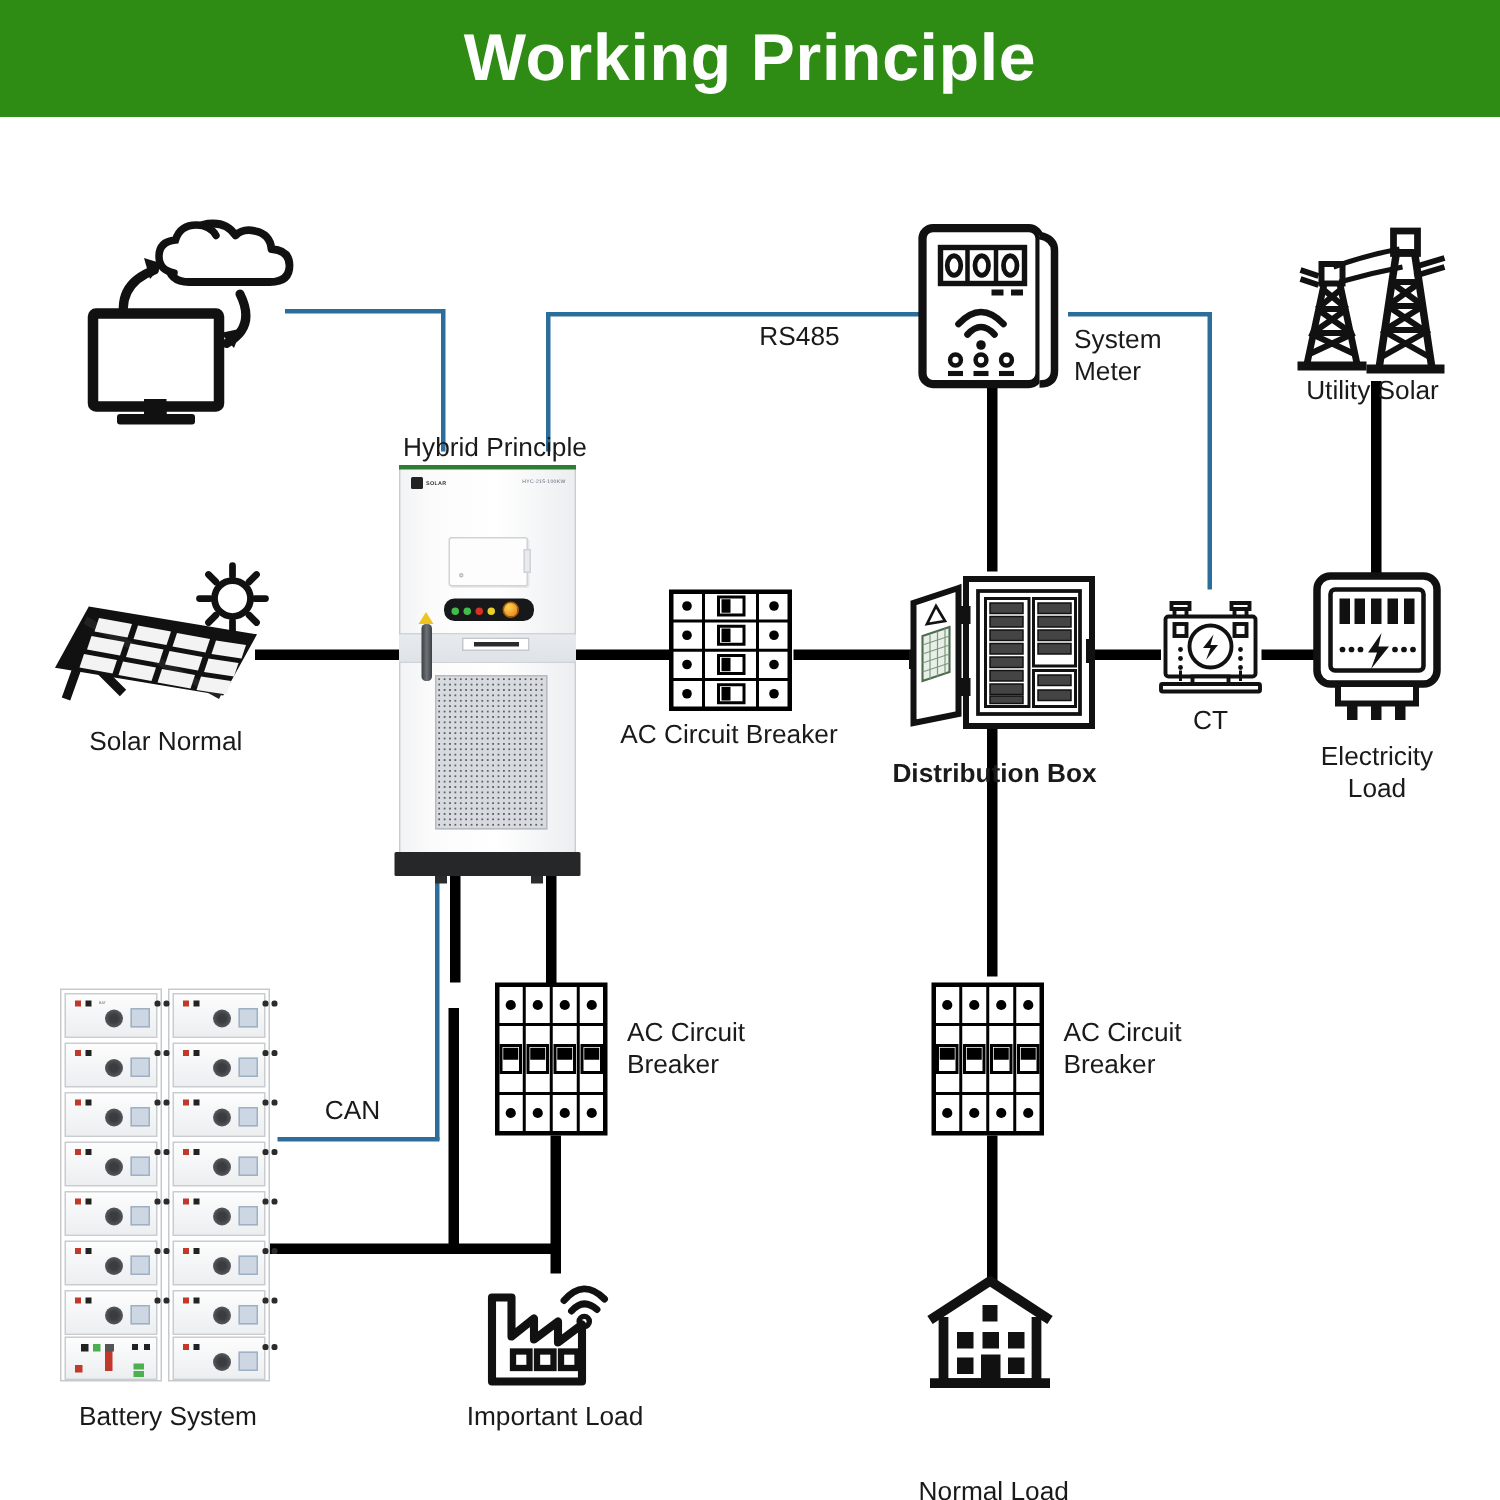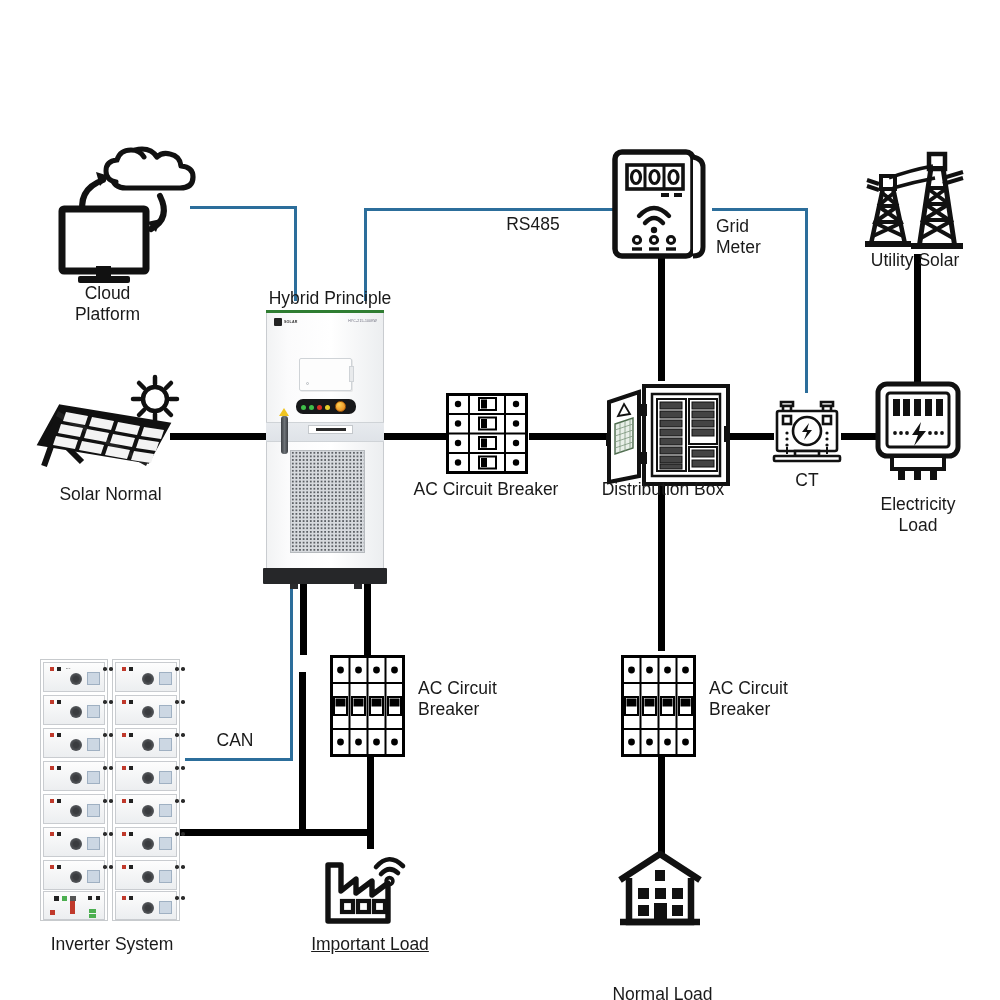--- a/index.html
+++ b/index.html
@@ -119,20 +119,23 @@
   .bat-d1 { position:absolute; left:59px; top:4px; width:3.5px; height:3.5px; border-radius:50%; background:#2b2b2b; }
   .bat-d2 { position:absolute; left:65px; top:4px; width:3.5px; height:3.5px; border-radius:50%; background:#2b2b2b; }
   .bms-green { position:absolute; width:7px; height:3.5px; background:#4caf50; }
   .bms-red { position:absolute; width:5px; height:5px; background:#c0392b; }
 </style>
 </head>
 <body>
 
 <div id="stage">
 
+  <div class="header">
+    <div class="header-title">Working Principle</div>
+  </div>
 
   <div class="w wh" style="left:170px; top:433px; width:98px;"></div>
 
   <div class="w wh" style="left:382px; top:433px; width:64px;"></div>
 
   <div class="w wh" style="left:529px; top:433px; width:82px;"></div>
 
   <div class="w wh" style="left:729px; top:433px; width:45px;"></div>
 
   <div class="w wh" style="left:841px; top:433px; width:40px;"></div>
@@ -180,22 +183,20 @@
       <rect x="14" y="81" width="84" height="62" rx="2" fill="#fff" stroke="#111" stroke-width="7"></rect>
       <rect x="48" y="143" width="15" height="11" fill="#111"></rect>
     </svg>
   </div>
   <div class="ico" style="left:62px; top:266px; width:90px; height:20px;">
     <svg width="90" height="20" viewBox="0 0 90 20">
       <rect x="34" y="0" width="15" height="11" fill="#111"></rect>
       <rect x="16" y="10" width="52" height="7" rx="2" fill="#111"></rect>
     </svg>
   </div>
-  <div class="lbl" style="left:40px; top:283px; width:135px;">Cloud
-Platform</div>
 
   <div class="ico" style="left:611px; top:148px; width:103px; height:112px;">
     <svg width="103" height="112" viewBox="0 0 103 112">
       <rect x="4" y="4" width="78" height="104" rx="7" fill="#fff" stroke="#111" stroke-width="5.5"></rect>
       <path d="M82 9 q10 2 10 10 v80 q0 9 -10 9" fill="#fff" stroke="#111" stroke-width="5"></path>
 
       <rect x="16" y="17" width="56" height="24" fill="#fff" stroke="#111" stroke-width="3.6"></rect>
       <line x1="34" y1="17" x2="34" y2="41" stroke="#111" stroke-width="3"></line>
       <line x1="53" y1="17" x2="53" y2="41" stroke="#111" stroke-width="3"></line>
       <ellipse cx="25" cy="29" rx="4.5" ry="6.5" fill="none" stroke="#111" stroke-width="3.2"></ellipse>
@@ -209,21 +210,21 @@
       <circle cx="43" cy="82" r="3.2" fill="#111"></circle>
 
       <circle cx="26" cy="92" r="3.6" fill="none" stroke="#111" stroke-width="3"></circle>
       <circle cx="43" cy="92" r="3.6" fill="none" stroke="#111" stroke-width="3"></circle>
       <circle cx="60" cy="92" r="3.6" fill="none" stroke="#111" stroke-width="3"></circle>
       <line x1="21" y1="101" x2="31" y2="101" stroke="#111" stroke-width="3.4"></line>
       <line x1="38" y1="101" x2="48" y2="101" stroke="#111" stroke-width="3.4"></line>
       <line x1="55" y1="101" x2="65" y2="101" stroke="#111" stroke-width="3.4"></line>
     </svg>
   </div>
-  <div class="lbl" style="left:716px; top:216px; width:72px; text-align:left;">Grid
+  <div class="lbl" style="left:716px; top:216px; width:72px; text-align:left;">System
 Meter</div>
   <div class="lbl lbl-wire" style="left:460px; top:214px; width:146px;">RS485</div>
 
   <div class="ico" style="left:859px; top:148px; width:112px; height:106px;">
     <svg width="112" height="106" viewBox="0 0 112 106">
       <g stroke="#111" fill="none" stroke-width="4">
 
         <path d="M60 100 L72 20 M96 100 L84 20" stroke-width="5"></path>
         <rect x="70" y="6" width="16" height="15" stroke-width="4.5" fill="#fff"></rect>
         <path d="M72 20 L84 20"></path>
@@ -388,21 +389,21 @@
         <line x1="17" y1="41" x2="17" y2="71"></line>
           <line x1="22" y1="39" x2="22" y2="69"></line>
         <line x1="27" y1="37" x2="27" y2="67"></line>
       </g>
       <path d="M21 22 L27 32 L15 34 Z" fill="none" stroke="#111" stroke-width="1.8"></path>
       <rect x="3" y="52" width="4" height="12" fill="#111"></rect>
 
       <rect x="121" y="44" width="4" height="16" fill="#111"></rect>
     </svg>
   </div>
-  <div class="lbl" style="left:573px; top:479px; width:180px;">Distribution Box</div>
+  <div class="lbl" style="left:573px; top:505px; width:180px;font-weight:bold;">Distribution Box</div>
 
   <div class="ico" style="left:769px; top:390px; width:76px; height:82px;">
     <svg width="76" height="82" viewBox="0 0 76 82">
       <g stroke="#111" fill="#fff" stroke-width="2.6">
 
         <path d="M12 12 h12 v4 h-12 z"></path>
           <path d="M14 16 h8 v6 h-8 z"></path>
         <path d="M52 12 h12 v4 h-12 z"></path>
           <path d="M54 16 h8 v6 h-8 z"></path>
 
@@ -592,21 +593,21 @@
   </div>
   <div class="bat" style="left:115px; top:891px; width:62px; height:29px;">
     <div class="bat-term-r"></div>
     <div class="bat-term-k"></div>
     <div class="bat-fan"></div>
     <div class="bat-scr"></div>
     <div class="bat-d1"></div>
     <div class="bat-d2"></div>
   </div>
 
-  <div class="lbl" style="left:28px; top:934px; width:168px;">Inverter System</div>
+  <div class="lbl" style="left:28px; top:934px; width:168px;">Battery System</div>
 
   <div class="lbl lbl-wire" style="left:200px; top:730px; width:70px;">CAN</div>
 
   <div class="ico" style="left:330px; top:655px; width:75px; height:102px;">
     <svg width="75" height="102" viewBox="0 0 75 102">
       <rect x="1.5" y="1.5" width="72" height="99" fill="#fff" stroke="#000" stroke-width="3"></rect>
       <g stroke="#000" stroke-width="2" fill="none">
         <line x1="1.5" y1="28" x2="73.5" y2="28"></line>
         <line x1="1.5" y1="74" x2="73.5" y2="74"></line>
         <line x1="19.5" y1="1.5" x2="19.5" y2="100.5"></line>
@@ -681,21 +682,21 @@
       <circle cx="69.5" cy="38" r="3.4" fill="none" stroke="#111" stroke-width="3.6"></circle>
 
       <path d="M8 78 L8 22 L21 22 L21 48 L36 36 L36 50 L52 38 L52 52 L68 40 L68 78 Z" fill="#fff" stroke="#111" stroke-width="5.4" stroke-linejoin="round"></path>
       <g fill="none" stroke="#111" stroke-width="4.2">
         <rect x="22" y="58" width="11" height="11"></rect>
         <rect x="38" y="58" width="11" height="11"></rect>
         <rect x="54" y="58" width="11" height="11"></rect>
       </g>
     </svg>
   </div>
-  <div class="lbl" style="left:285px; top:934px; width:170px;text-decoration:underline;">Important Load</div>
+  <div class="lbl" style="left:285px; top:934px; width:170px;">Important Load</div>
 
   <div class="ico" style="left:616px; top:852px; width:88px; height:75px;">
     <svg width="88" height="75" viewBox="0 0 88 75">
       <path d="M4 28 L44 2 L84 28" fill="none" stroke="#111" stroke-width="6.5" stroke-linejoin="round"></path>
       <path d="M13 26 L13 70 L75 70 L75 26" fill="#fff" stroke="#111" stroke-width="6.5"></path>
       <path d="M4 70 L84 70" stroke="#111" stroke-width="6.5"></path>
       <g fill="#111">
         <rect x="39" y="18" width="10" height="11"></rect>
         <rect x="22" y="36" width="11" height="11"></rect>
         <rect x="39" y="36" width="11" height="11"></rect>

